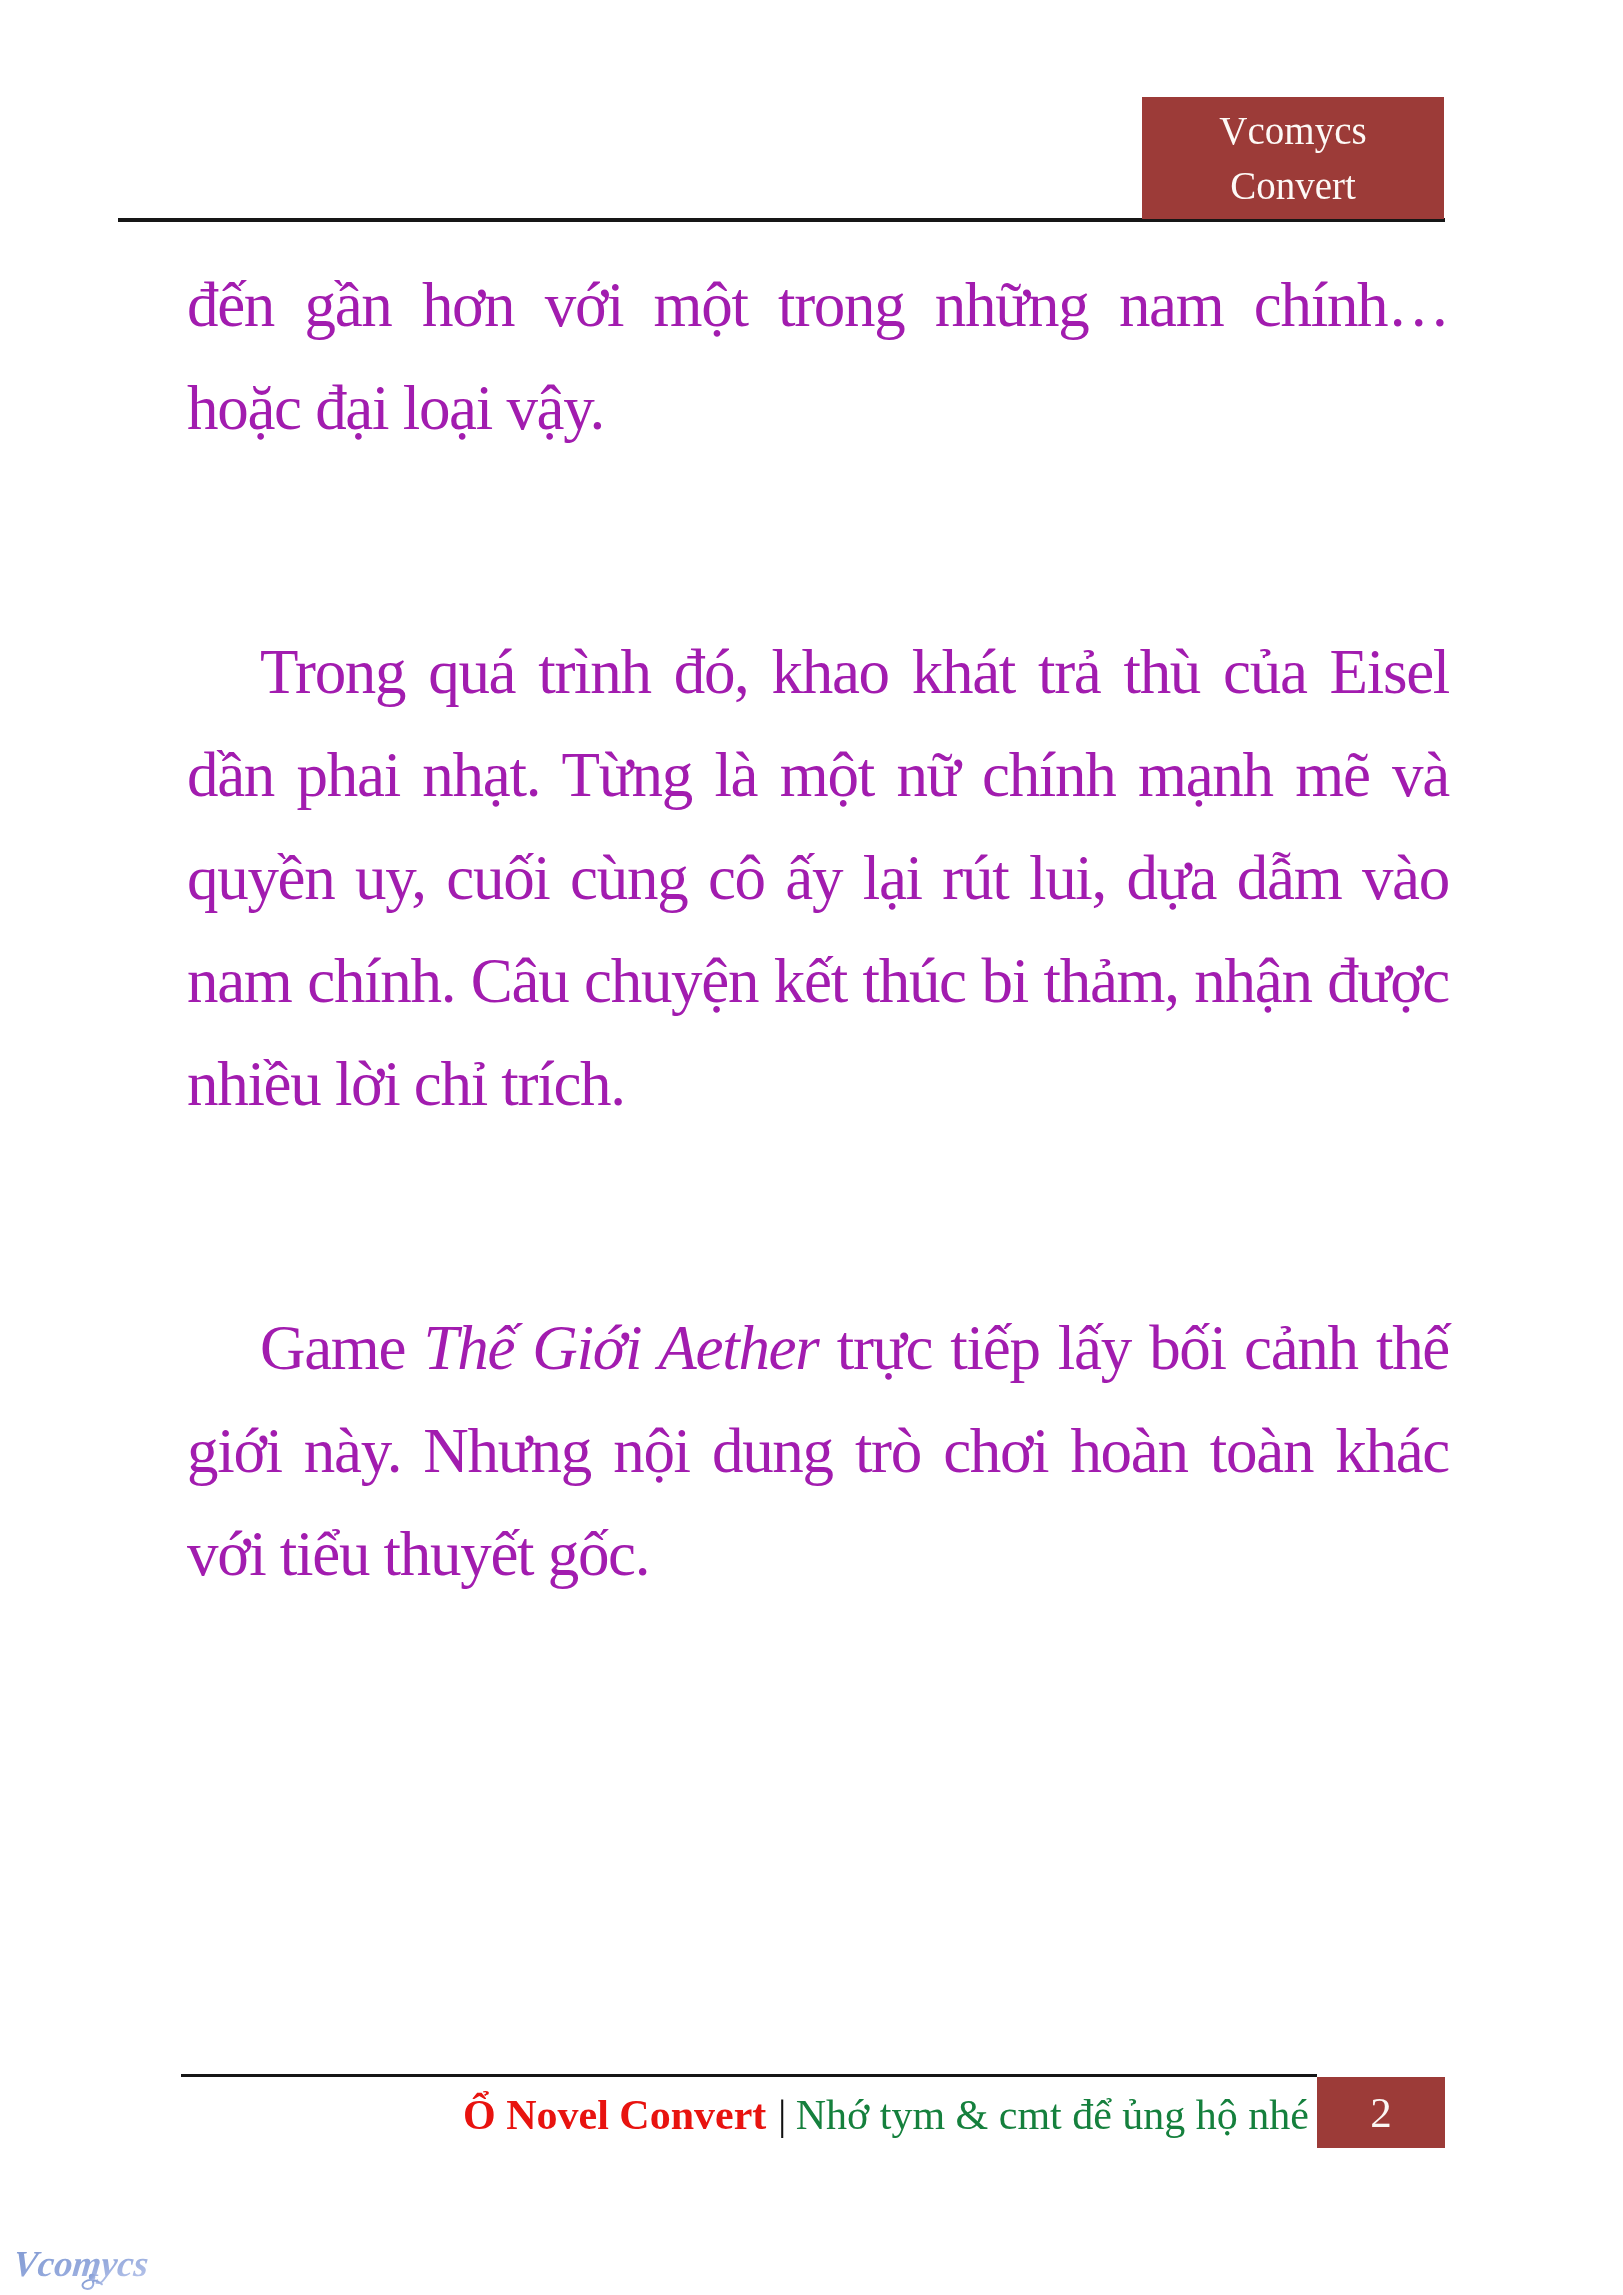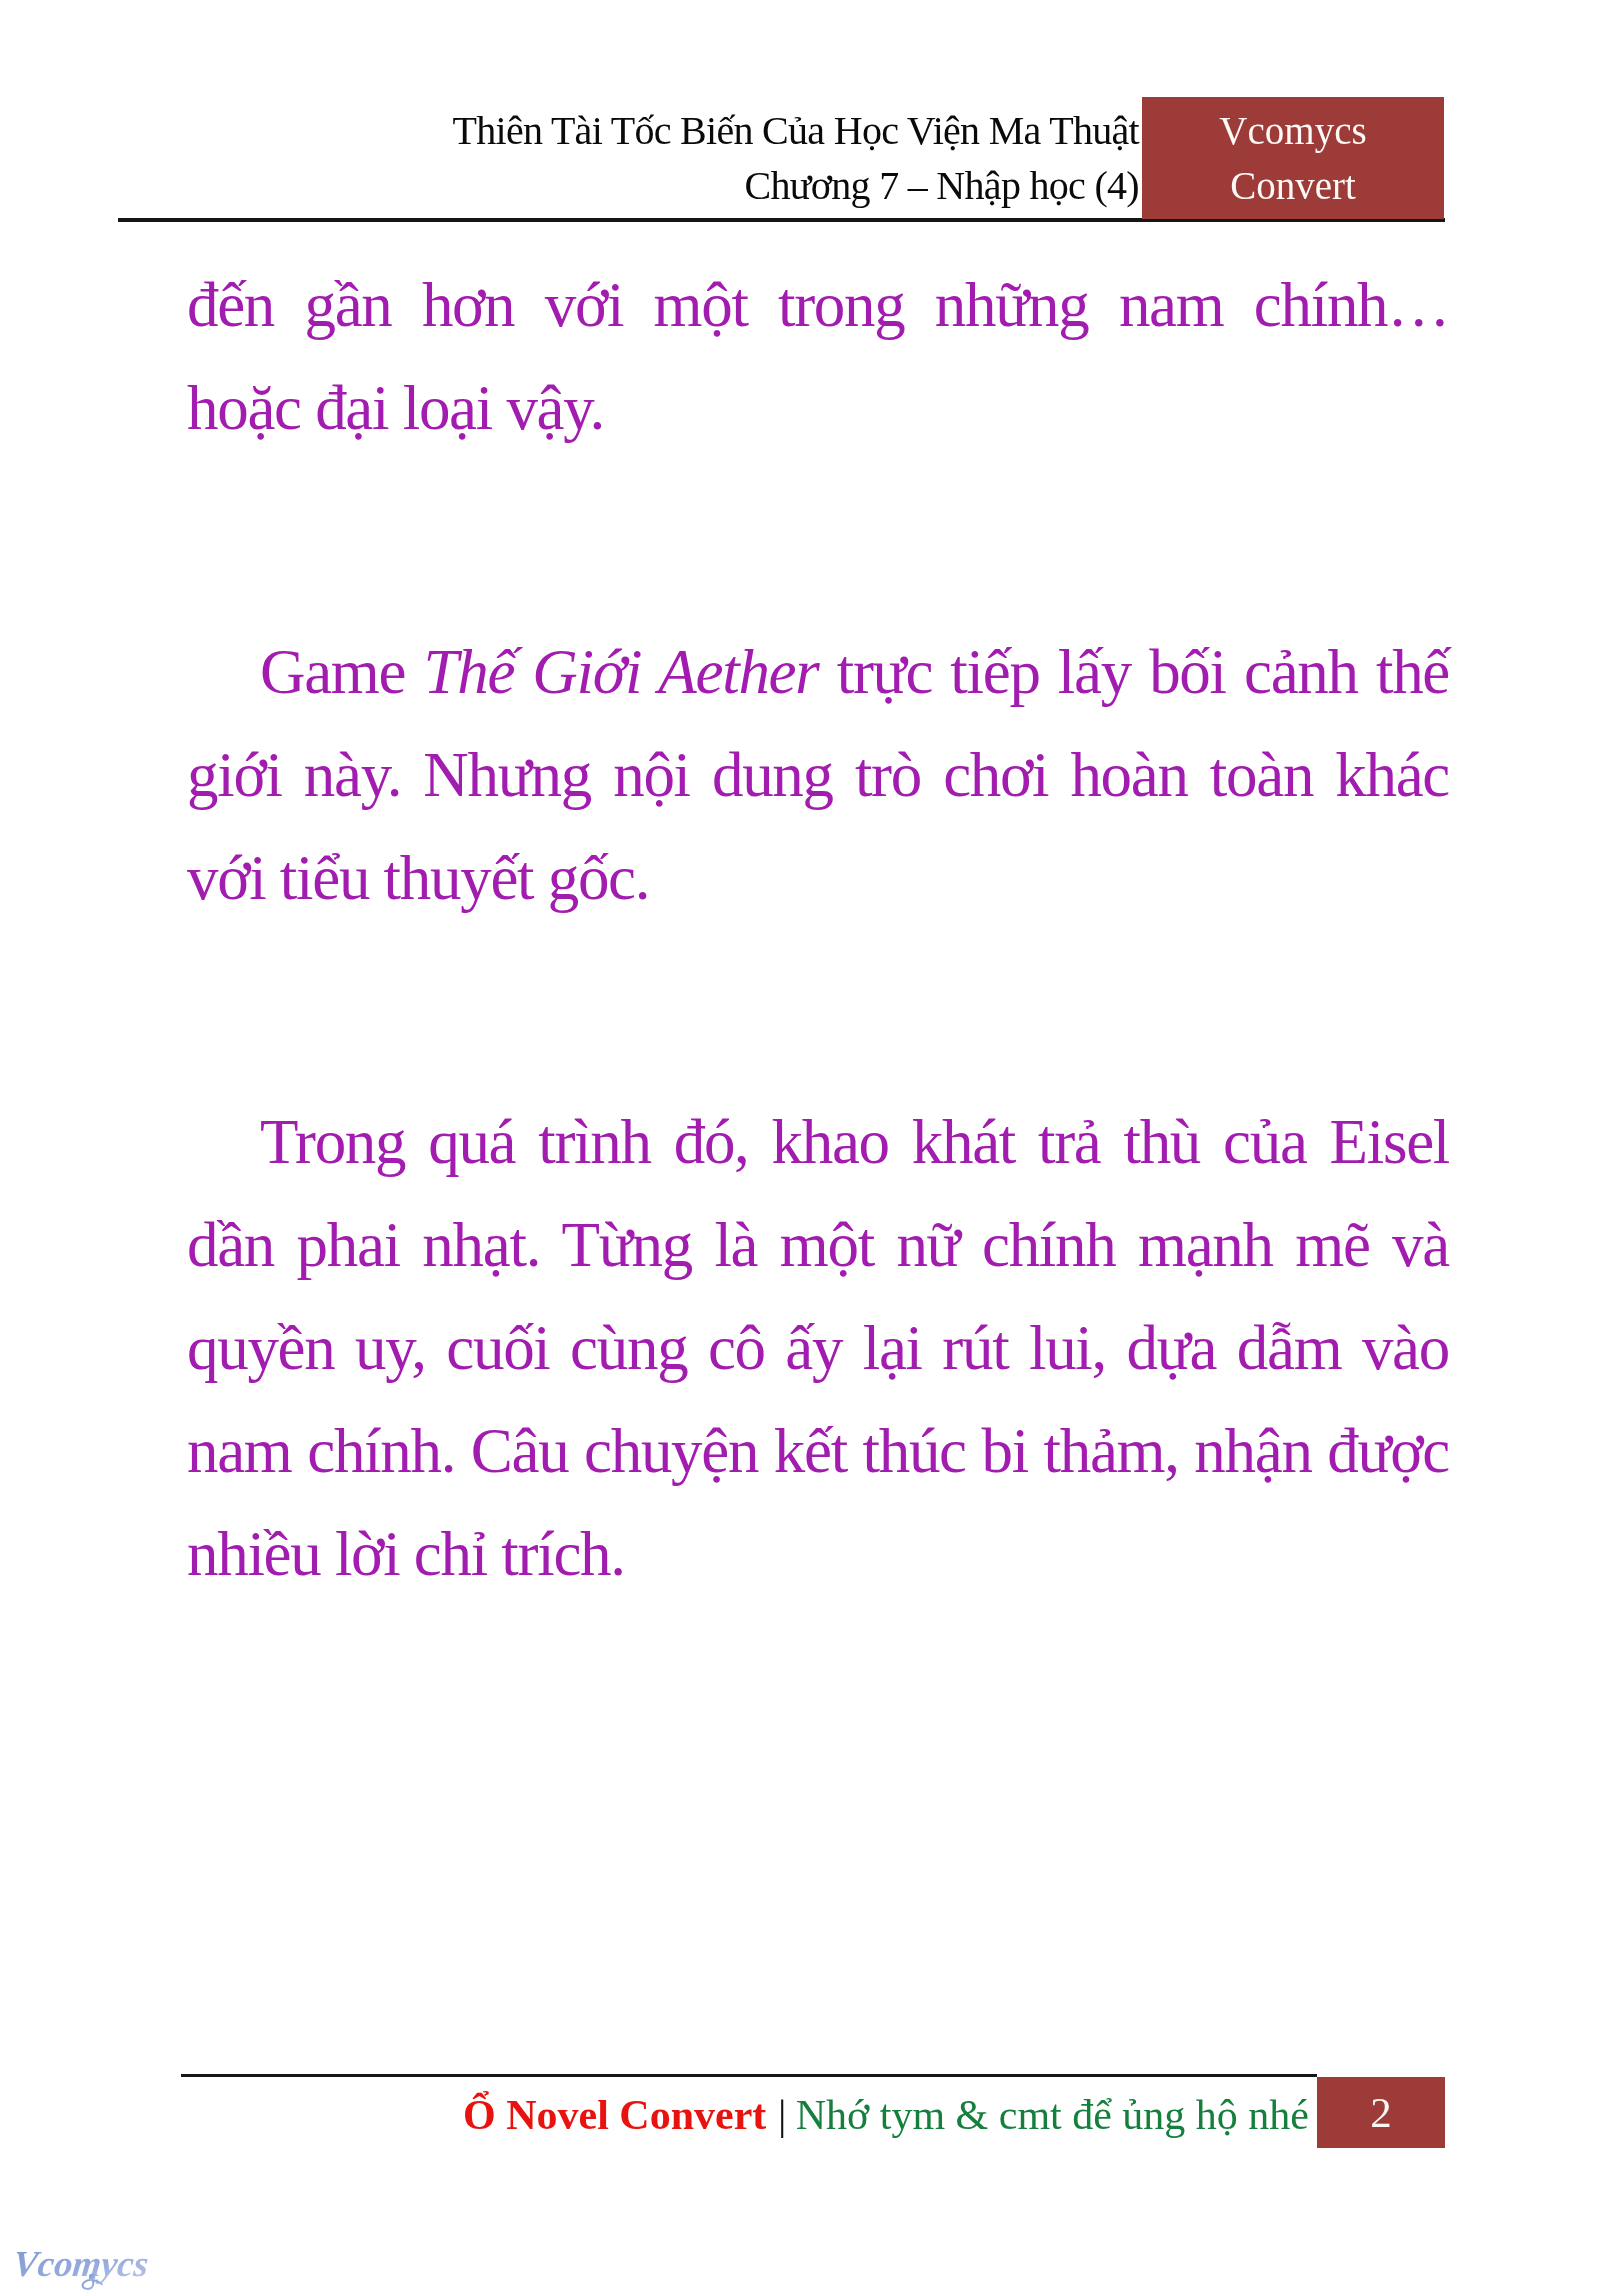--- a/index.html
+++ b/index.html
@@ -122,36 +122,32 @@
     top:2235px;
     width:164px;
     height:58px;
   }
 </style>
 </head>
 <body>
 
 <div class="page">
 
-  <div class="header-titles">
-    <div>Thiên Tài Tốc Biến Của Học Viện Ma Thuật</div>
-    <div>Chương 7 – Nhập học (4)</div>
-  </div>
 
   <div class="header-badge">
     <div>Vcomycs</div>
     <div>Convert</div>
   </div>
 
   <div class="header-rule"></div>
 
   <div class="body-text">
     <p>đến gần hơn với một trong những nam chính… hoặc đại loại vậy.</p>
+    <p class="indented">Trong quá trình đó, khao khát trả thù của Eisel dần phai nhạt. Từng là một nữ chính mạnh mẽ và quyền uy, cuối cùng cô ấy lại rút lui, dựa dẫm vào nam chính. Câu chuyện kết thúc bi thảm, nhận được nhiều lời chỉ trích.</p>
     <p class="indented"><span>Game</span> <span class="novel-title-italic">Thế Giới Aether</span> <span>trực tiếp lấy bối cảnh thế giới này. Nhưng nội dung trò chơi hoàn toàn khác với tiểu thuyết gốc.</span></p>
-    <p class="indented">Trong quá trình đó, khao khát trả thù của Eisel dần phai nhạt. Từng là một nữ chính mạnh mẽ và quyền uy, cuối cùng cô ấy lại rút lui, dựa dẫm vào nam chính. Câu chuyện kết thúc bi thảm, nhận được nhiều lời chỉ trích.</p>
   </div>
 
   <div class="footer-rule"></div>
 
   <div class="footer-line">
     <span class="footer-credit">Ổ Novel Convert</span><span class="footer-sep">|</span><span class="footer-note">Nhớ tym &amp; cmt để ủng hộ nhé</span>
   </div>
 
   <div class="page-number-badge">
     <span>2</span>

